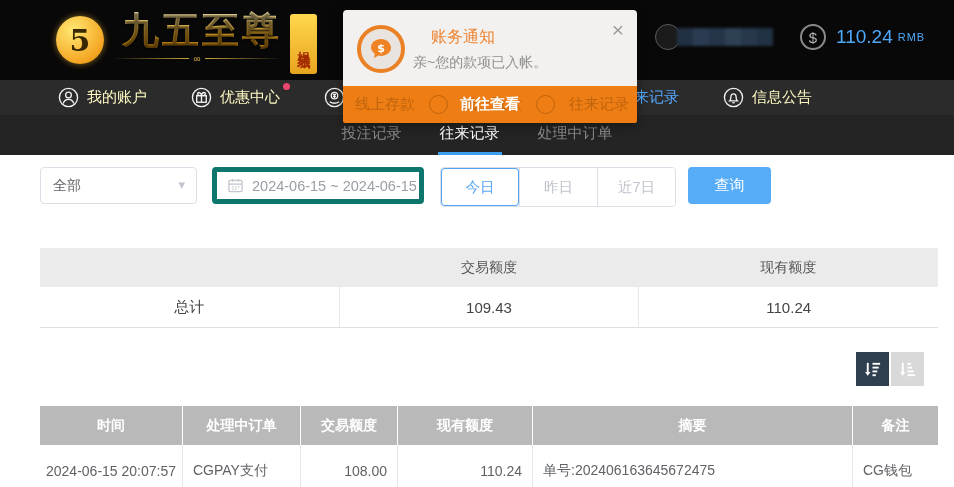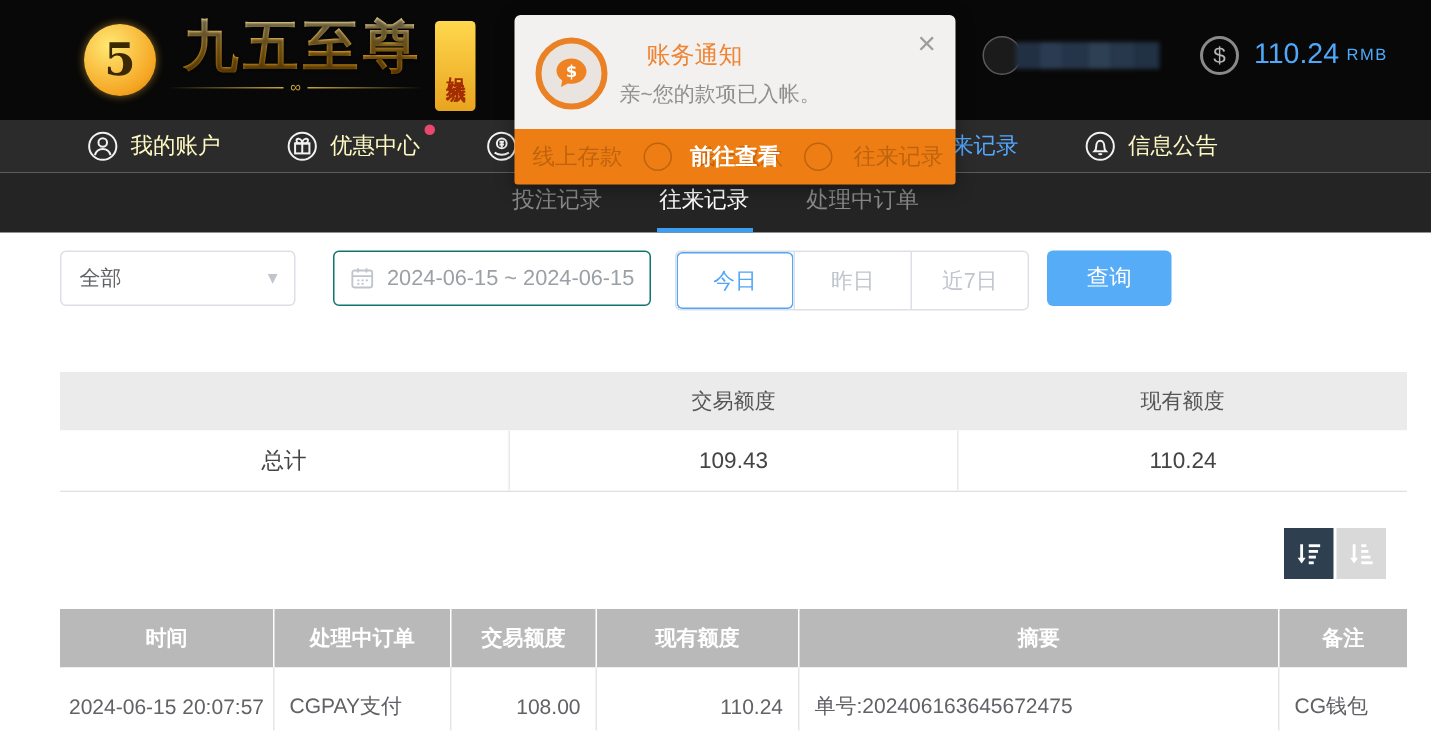--- a/index.html
+++ b/index.html
@@ -58,21 +58,21 @@
     display:flex; justify-content:center; align-items:stretch; gap:34px; }
   .subtab { color:#8a8a8a; font-size:15px; display:flex; align-items:center; cursor:pointer;
     border-bottom:3px solid transparent; padding:0 2px; }
   .subtab.active { color:#ffffff; border-bottom-color:#3d9ef0; }
 
   
   .filter-row { position:absolute; left:40px; top:167px; height:40px; display:flex; align-items:flex-start; }
   .select-box { width:157px; height:37px; border:1px solid #dcdfe6; border-radius:4px; position:relative;
     display:flex; align-items:center; padding-left:12px; color:#606266; font-size:14px; cursor:pointer; background:#fff; }
   .select-caret { position:absolute; right:11px; top:9px; color:#c0c4cc; font-size:13px; }
-  .date-box { margin-left:25px; width:212px; height:37px; border:1px solid #0f766e; border-radius:4px;
+  .date-box { margin-left:15px; width:212px; height:37px; border:5px solid #0f766e; border-radius:4px;
     display:flex; align-items:center; padding-left:10px; color:#9aa0a6; font-size:14.5px; cursor:pointer; background:#fff; }
   .date-box .cicon { margin-right:8px; display:flex; }
   .quick-group { margin-left:16px; display:flex; border:1px solid #dcdfe6; border-radius:4px; overflow:hidden; height:40px; }
   .quick-btn { width:78px; height:38px; display:flex; align-items:center; justify-content:center;
     font-size:14.5px; color:#c0c4cc; background:#fff; cursor:pointer; border-left:1px solid #dcdfe6; }
   .quick-btn:first-child { border-left:none; }
   .quick-btn.active { color:#54a5f5; box-shadow:inset 0 0 0 1px #54a5f5; border-radius:4px; }
   .search-btn { margin-left:12px; width:83px; height:37px; background:#57acf8; border:none; border-radius:4px;
     color:#fff; font-size:15px; cursor:pointer; font-family:Liberation Mono, monospace; }
 

